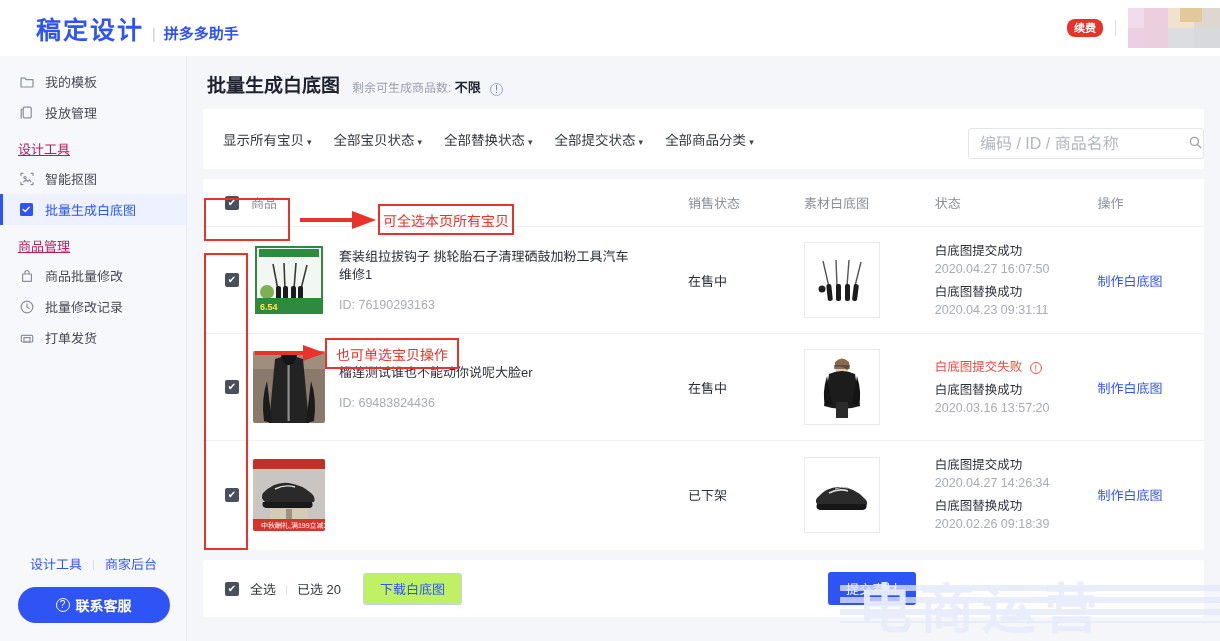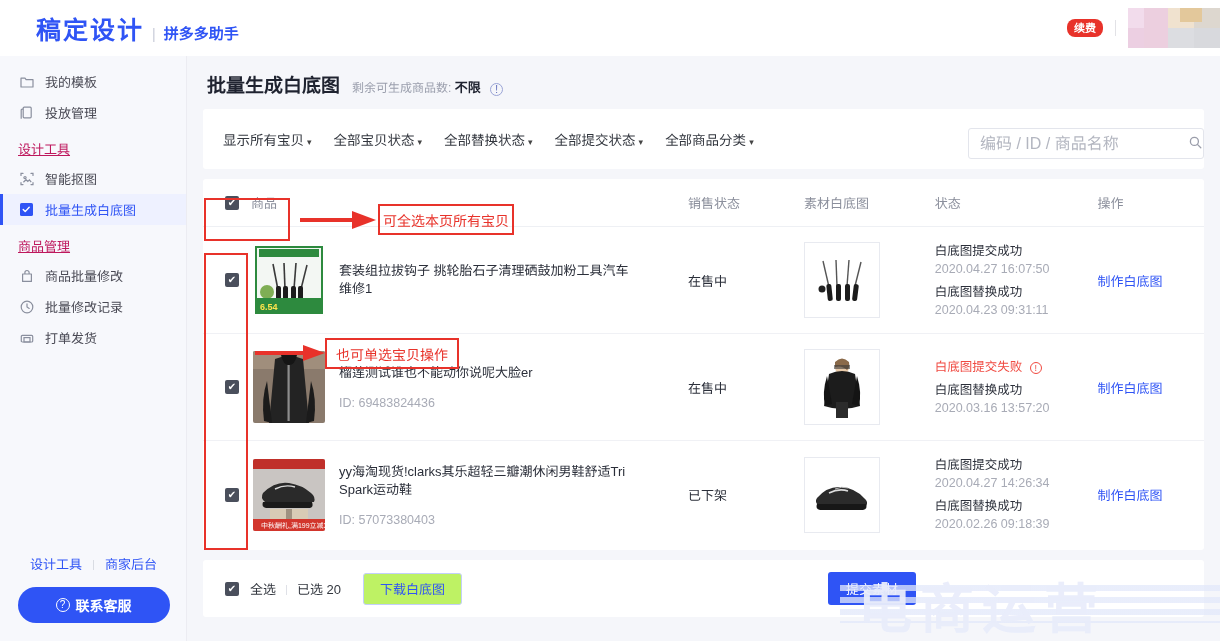--- a/index.html
+++ b/index.html
@@ -429,20 +429,21 @@
                 <rect x="38" y="42" width="5" height="16" rx="2"></rect>
                 <rect x="45" y="42" width="5" height="16" rx="2"></rect>
               </g>
               <circle cx="14" cy="48" r="7" fill="#7fae54"></circle>
               <rect x="4" y="54" width="64" height="15" fill="#2d8a3e"></rect>
               <text x="7" y="66" font-size="9" fill="#ffe44d" font-family="sans-serif" font-weight="bold">6.54</text>
             </svg>
           </div>
           <div class="prod-info">
             <div class="prod-name">套装组拉拔钩子 挑轮胎石子清理硒鼓加粉工具汽车维修1</div>
+            <div class="prod-id">ID: 76190293163</div>
           </div>
         </div>
         <div class="sale-cell">在售中</div>
         <div class="mat-cell">
           <div class="mat-img">
             <svg width="74" height="74" viewBox="0 0 74 74">
               <rect width="74" height="74" fill="#fff"></rect>
               <g stroke="#555" stroke-width="1.4" fill="none">
                 <path d="M18 18 L24 44"></path>
                   <path d="M31 17 L32 43"></path>
@@ -532,24 +533,20 @@
               <rect x="0" y="0" width="72" height="10" fill="#c0302a"></rect>
               <path d="M10 34 q12 -12 26 -10 q13 2 22 10 q5 4 3 9 H12 q-5 -4 -2 -9z" fill="#2a2a2a"></path>
               <path d="M10 43 h49 q2 5 -2 6 H13 q-5 -1 -3 -6z" fill="#1a1a1a"></path>
               <path d="M22 30 q10 -5 20 -2" stroke="#d8d8d8" stroke-width="1.4" fill="none"></path>
               <rect x="17" y="50" width="38" height="12" fill="#d8cbb5"></rect>
               <rect x="33" y="50" width="6" height="12" fill="#9f9281"></rect>
               <rect x="0" y="60" width="72" height="12" fill="#d2352c"></rect>
               <text x="8" y="69" font-size="7" fill="#fff" font-family="sans-serif">中秋酬礼,满199立减30</text>
             </svg>
           </div>
-          <div class="prod-info">
-            <div class="prod-name">yy海淘现货!clarks其乐超轻三瓣潮休闲男鞋舒适Tri Spark运动鞋</div>
-            <div class="prod-id">ID: 57073380403</div>
-          </div>
         </div>
         <div class="sale-cell">已下架</div>
         <div class="mat-cell">
           <div class="mat-img">
             <svg width="74" height="74" viewBox="0 0 74 74">
               <rect width="74" height="74" fill="#fff"></rect>
               <path d="M12 40 q10 -12 24 -11 q14 1 23 11 q5 4 2 8 H14 q-5 -4 -2 -8z" fill="#2b2b2b"></path>
               <path d="M12 46 h49 q2 5 -3 6 H15 q-5 -1 -3 -6z" fill="#171717"></path>
               <path d="M24 35 q10 -5 19 -2" stroke="#dcdcdc" stroke-width="1.5" fill="none"></path>
               <path d="M30 31 q7 -3 13 -1" stroke="#bcbcbc" stroke-width="1" fill="none"></path>

